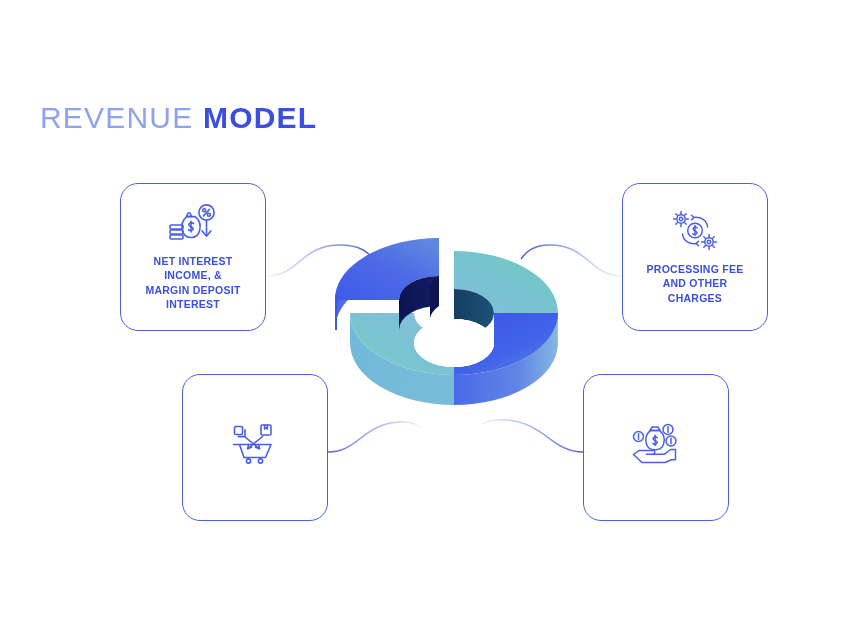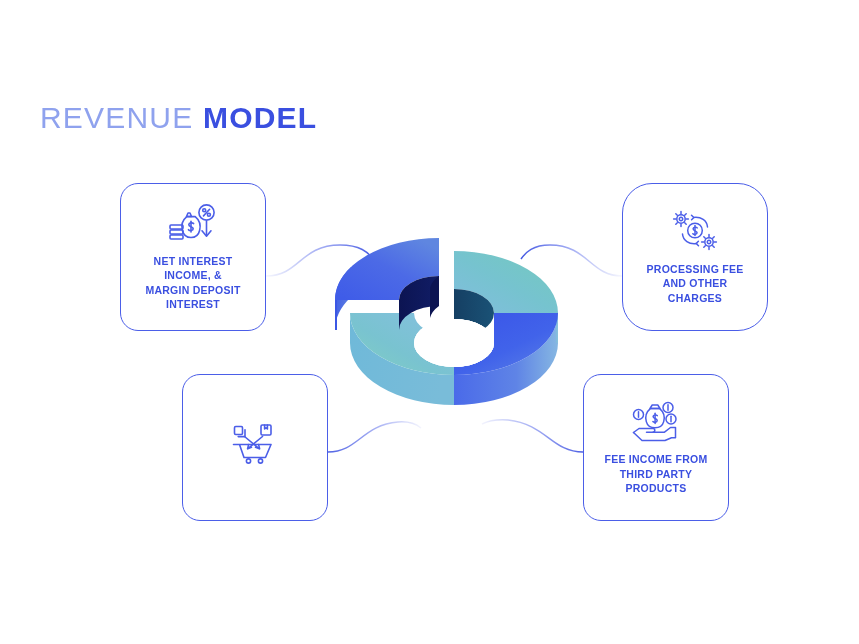--- a/index.html
+++ b/index.html
@@ -49,21 +49,21 @@
     font-size:10.5px;
     line-height:14.5px;
     letter-spacing:.25px;
     text-align:center;
     text-transform:uppercase;
     padding:0 6px;
     white-space:pre-line;
   }
 
   #card-net-interest{left:120px;top:183px;width:146px;height:148px;}
-  #card-processing-fee{left:622px;top:183px;width:146px;height:148px;border-radius:30px;}
+  #card-processing-fee{left:622px;top:183px;width:146px;height:148px;}
   #card-cross-sell{left:182px;top:374px;width:146px;height:147px;}
   #card-third-party{left:583px;top:374px;width:146px;height:147px;}
 
   
   #connectors{position:absolute;left:0;top:0;width:859px;height:644px;z-index:2;}
   #donut{position:absolute;left:318px;top:185px;width:260px;height:235px;z-index:4;}
 </style>
 </head>
 <body>
 
@@ -295,18 +295,15 @@
         <path d="M19 9.5 L29 9.5 L26.8 6 L21.2 6 Z"></path>
 
         <path d="M19.3 9.6 C15 13.2 14 17.8 15.3 22.6 C16.3 26.4 19.5 28.8 24 28.8 C28.5 28.8 31.7 26.4 32.7 22.6 C34 17.8 33 13.2 28.7 9.6 Z"></path>
         <path d="M26.3 16.6 C25.7 15.8 22.2 15.4 22.1 17.5 C22 19.8 26.3 19.3 26.2 21.5 C26.1 23.7 22.6 23.4 21.9 22.5"></path>
         <path d="M24.1 14.3 L24.1 24.6"></path>
 
         <path d="M2.5 33.5 L8 29.5 L22 29.5 C24.4 29.5 24.4 33.2 22 33.2 L15.5 33.2"></path>
         <path d="M22 33.2 L33.5 33.2 L39.5 28.5 L44.5 28.5 L44.5 38.8 L40.5 38.8 L34 41.5 L11 41.5 L2.5 33.5"></path>
       </svg>
     </span>
-    <div class="label">FEE INCOME FROM
-THIRD PARTY
-PRODUCTS</div>
   </div>
 
 </div>
 
 </body></html>

